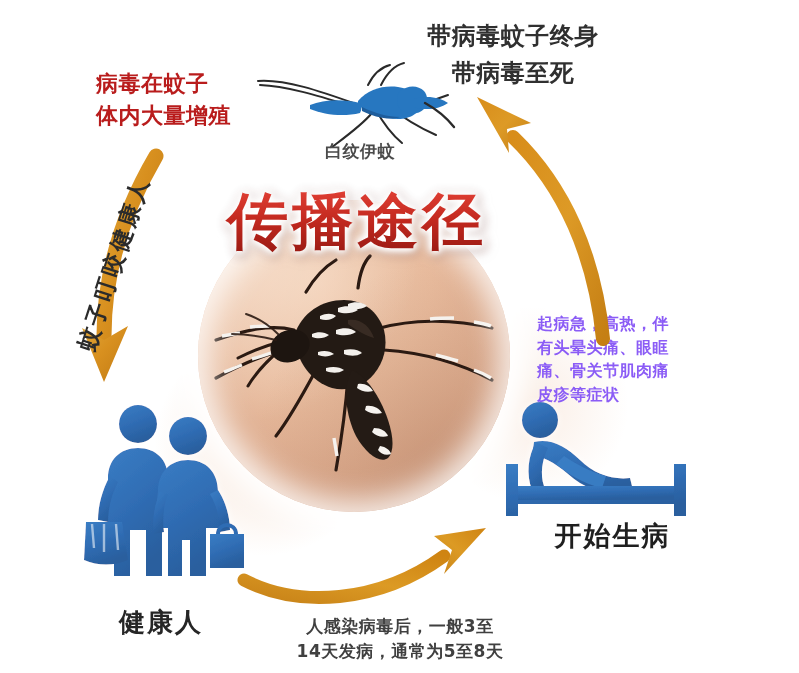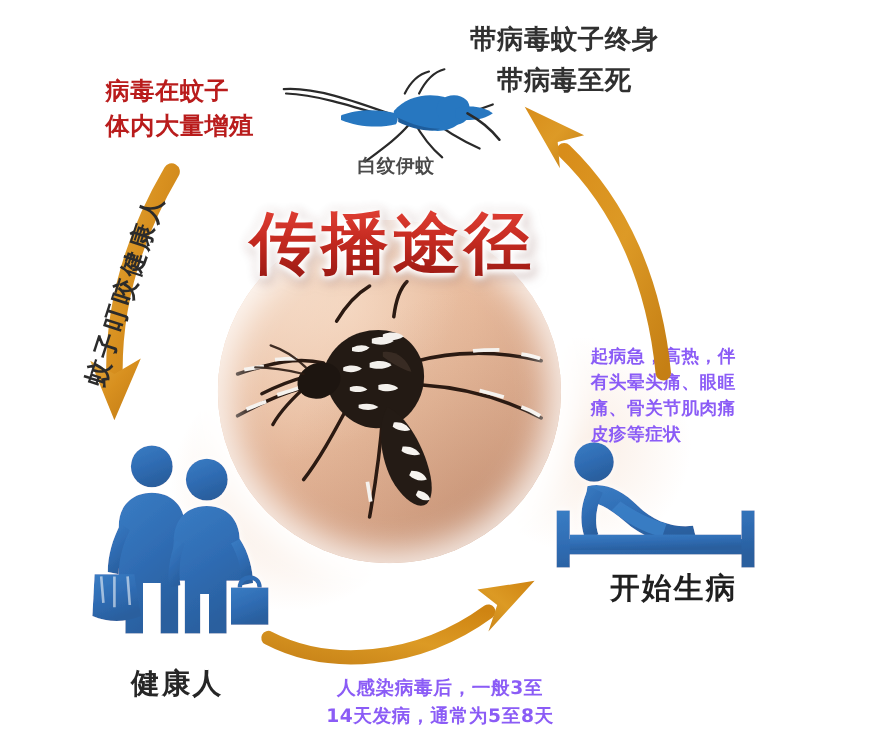--- a/index.html
+++ b/index.html
@@ -208,21 +208,21 @@
   }
 
   
   #incubation {
     left: 250px;
     top: 614px;
     width: 300px;
     font-size: 17px;
     line-height: 1.45;
     text-align: center;
-    color: #8b5cf6;
+    color: #404040;
     font-weight: 700;
   }
 
   
   #warm-glow {
     position: absolute;
     left: 150px;
     top: 330px;
     width: 230px;
     height: 230px;

